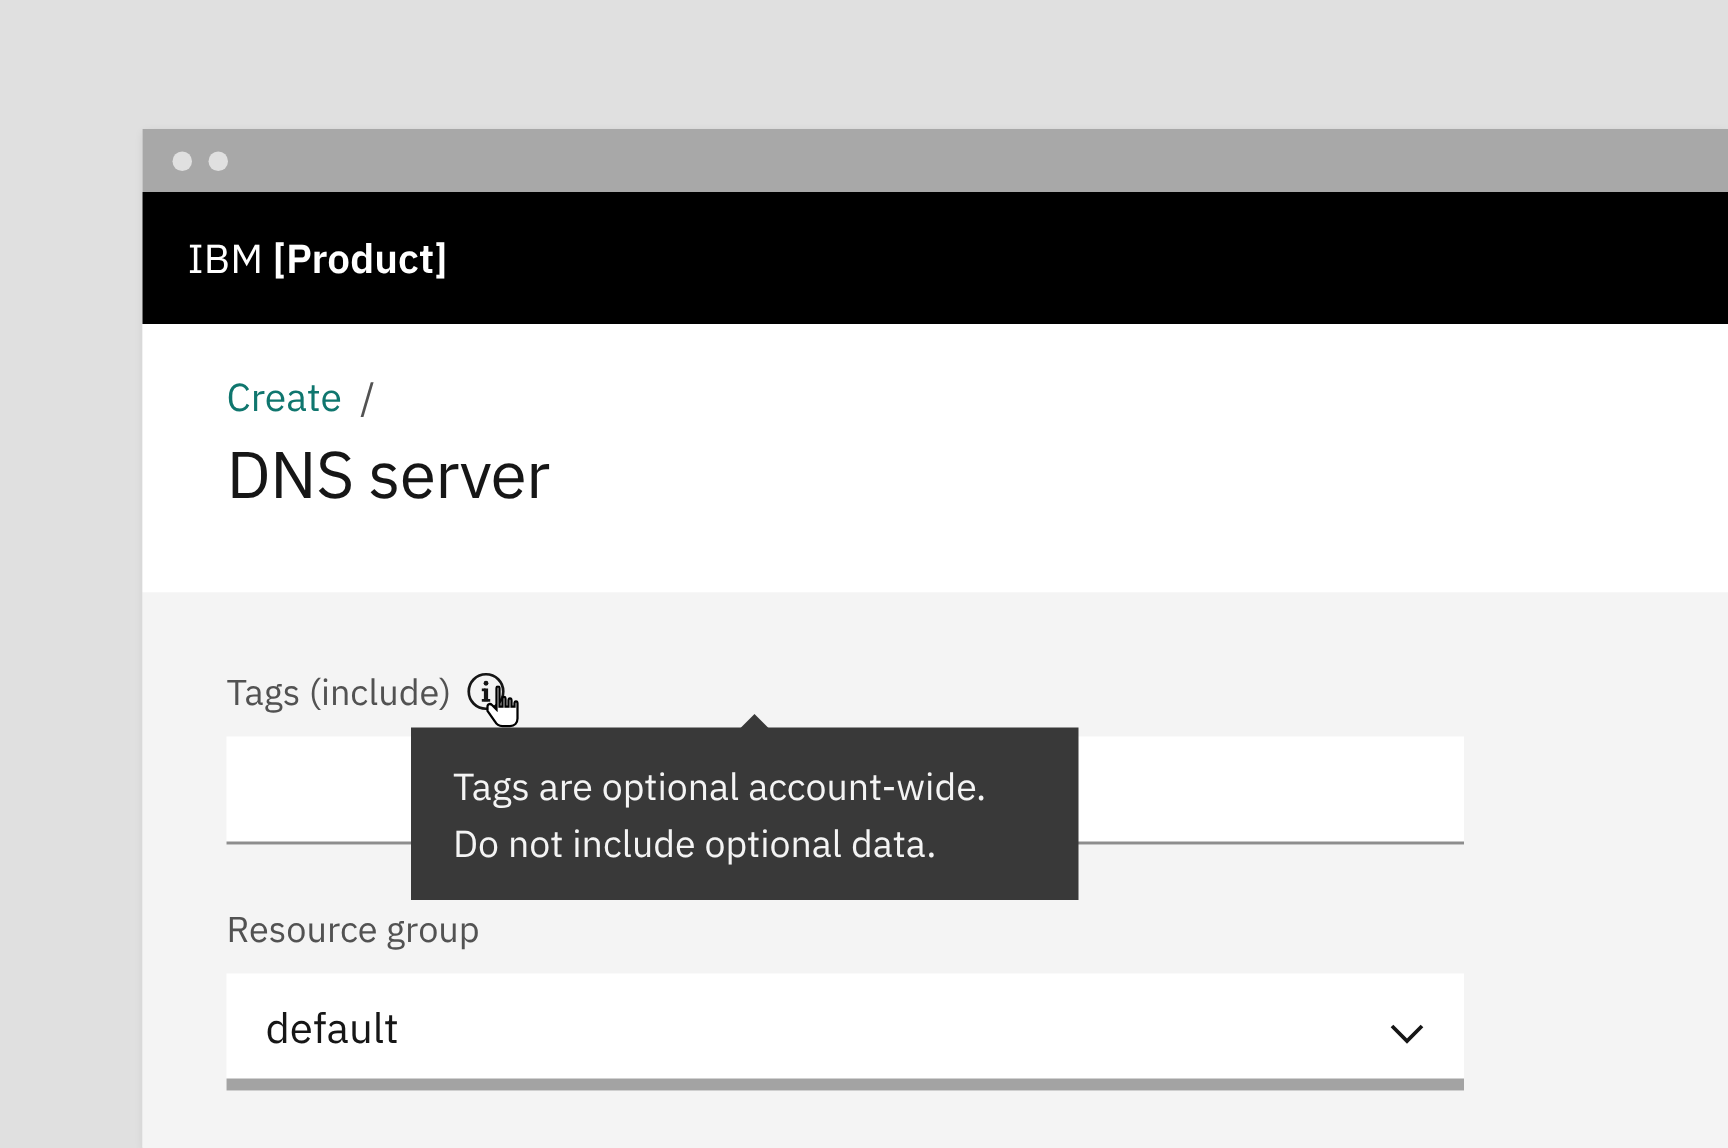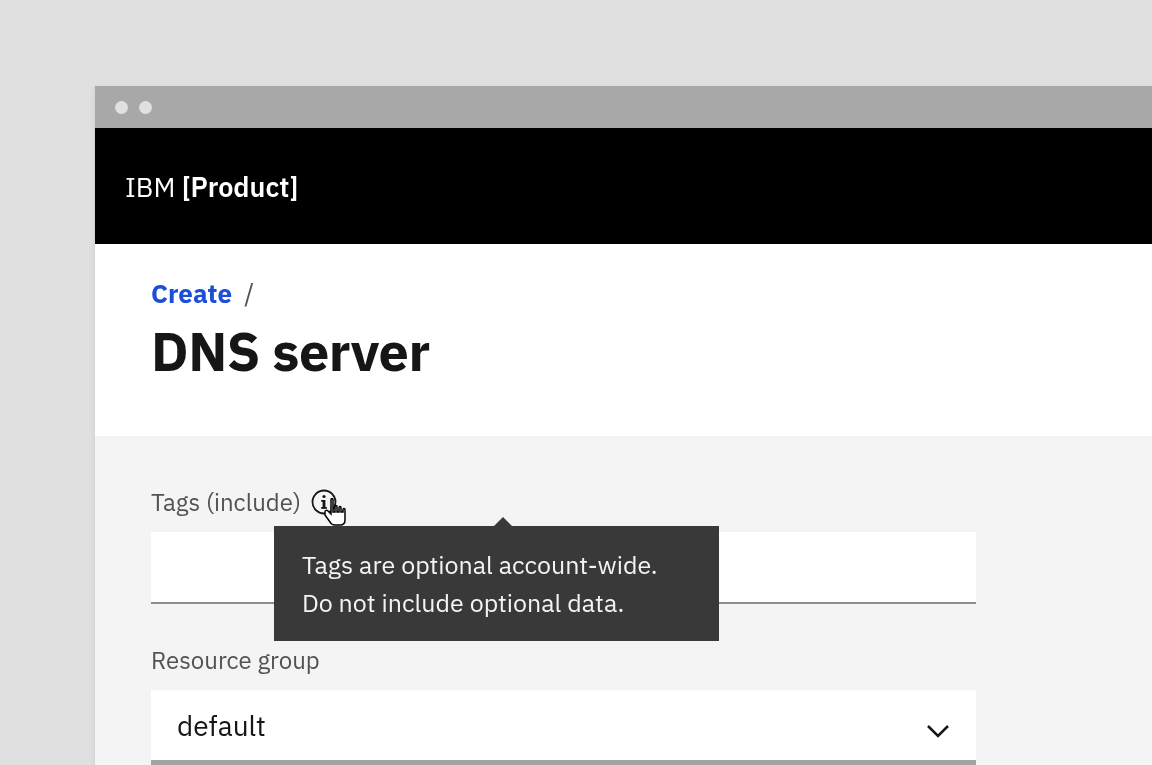--- a/index.html
+++ b/index.html
@@ -36,21 +36,21 @@
     }
     
     .window-dot {
       width: 13px;
       height: 13px;
       border-radius: 50%;
       background: #e0e0e0;
     }
     
     .header-bar {
-      height: 116px;
+      height: 88px;
       background: #000000;
       display: flex;
       align-items: center;
       padding-left: 30px;
     }
     
     .brand-text {
       color: #ffffff;
       font-size: 27px;
       font-weight: 400;
@@ -65,32 +65,31 @@
       padding: 32px 0 50px 56px;
     }
     
     .breadcrumb {
       font-size: 26px;
       color: #525252;
       margin-bottom: 6px;
     }
     
     .breadcrumb-link {
-      color: #1d4ed8;
-      font-weight: bold;
+      color: #0f766e;
     }
     
     .breadcrumb-sep {
       color: #525252;
       margin-left: 6px;
     }
     
     .page-title {
-      font-size: 54px;
-      font-weight: 700;
+      font-size: 44px;
+      font-weight: 400;
       color: #161616;
       letter-spacing: -0.5px;
     }
     
     .form-section {
       background: #f4f4f4;
       padding: 50px 56px 30px 56px;
     }
     
     .field-group {

